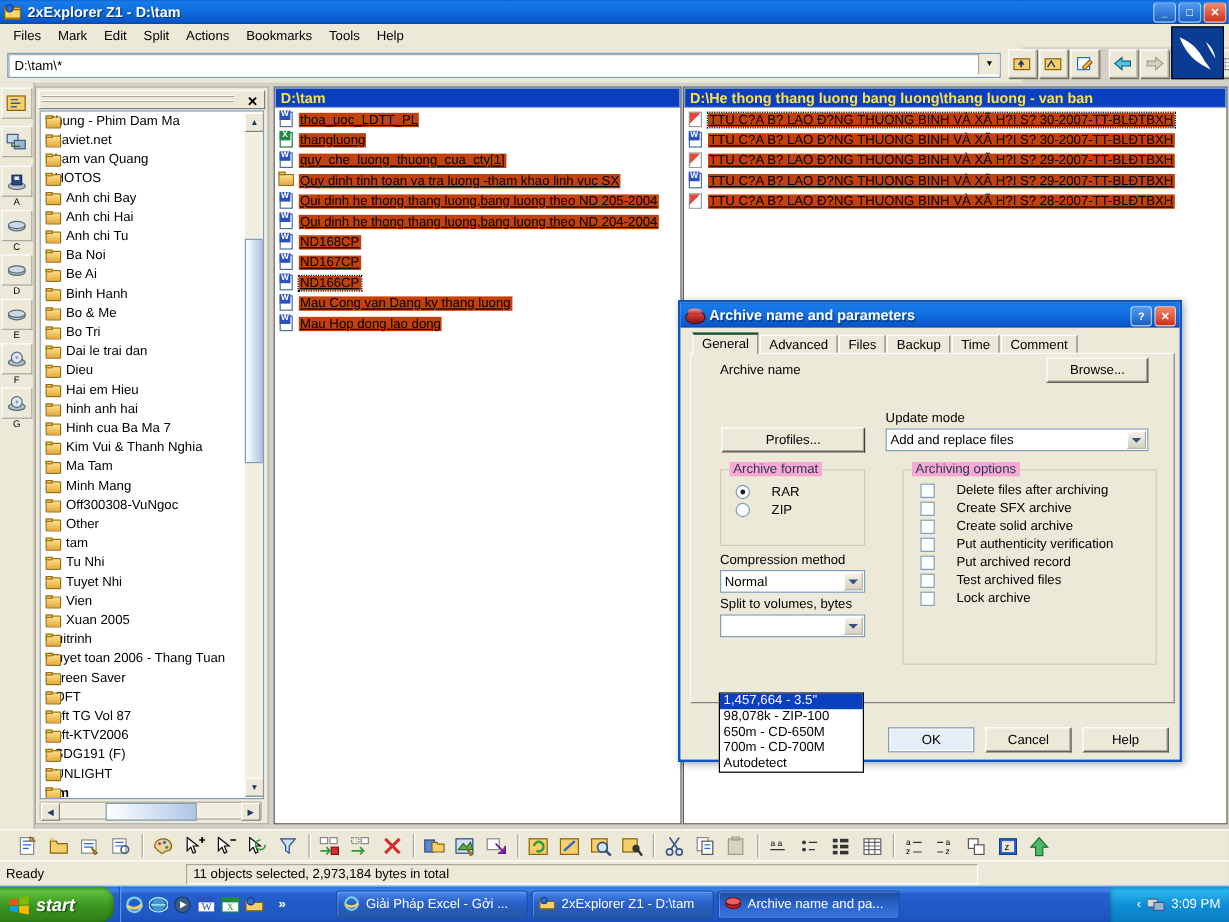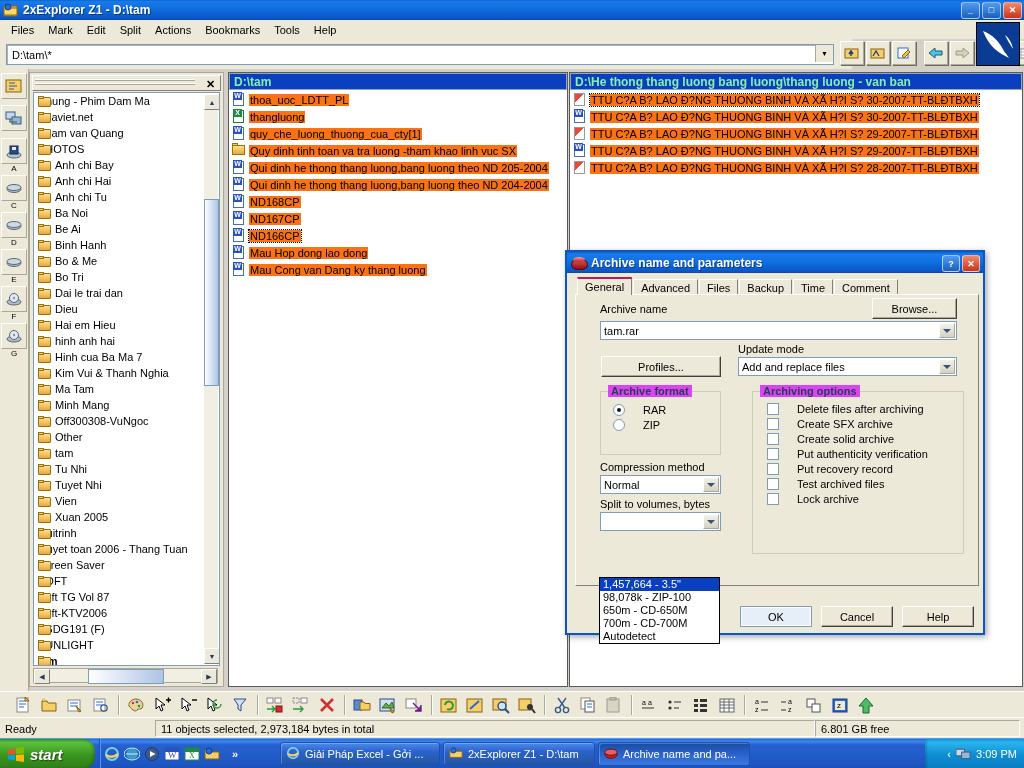--- a/index.html
+++ b/index.html
@@ -136,27 +136,27 @@
   .sb-arrow{
     width:14px;height:14px;background:#ece9d8;border:1px solid #fff;
     border-right-color:#808080;border-bottom-color:#808080;
     display:flex;align-items:center;justify-content:center;font-size:7px;color:#1b3a6b;
   }
   .sb-thumb{background:linear-gradient(90deg,#fff,#dfe8f5 40%,#adc4e4);border:1px solid #7f9db9;}
 
   
   .fpanel{position:absolute;top:3px;background:#fff;border:1px solid #5a5a5a;}
   .fpanel-head{
-    height:17px;background:#0a3fc0;color:#86efac;font-weight:bold;font-size:12px;
+    height:17px;background:#0a3fc0;color:#fde047;font-weight:bold;font-size:12px;
     display:flex;align-items:center;padding-left:4px;white-space:nowrap;overflow:hidden;
     border:1px solid #8fa6c8;box-sizing:border-box;
   }
   .fpanel-body{position:absolute;left:1px;right:1px;top:18px;bottom:1px;background:#fff;overflow:hidden;}
   .frow{height:17px;display:flex;align-items:center;padding-left:2px;white-space:nowrap;font-size:11px;color:#000;}
-  .frow .lbl{background:#f97316;padding:0 1px;}
+  .frow .lbl{background:#c2410c;padding:0 1px;text-decoration:underline;}
   .frow.focus .lbl{outline:1px dotted #000;}
   .ficon{width:14px;height:15px;margin-right:3px;flex:0 0 auto;position:relative;}
   
   .ic-doc:before{content:"";position:absolute;left:1px;top:1px;width:11px;height:13px;background:#fff;border:1px solid #4a6fa5;box-sizing:border-box;}
   .ic-doc:after{content:"W";position:absolute;left:1px;top:0px;width:9px;height:8px;font-size:7px;font-weight:bold;color:#fff;background:#2a52be;text-align:center;line-height:8px;}
   
   .ic-xls:before{content:"";position:absolute;left:1px;top:1px;width:11px;height:13px;background:#fff;border:1px solid #1a7a3a;box-sizing:border-box;}
   .ic-xls:after{content:"X";position:absolute;left:1px;top:0px;width:9px;height:8px;font-size:7px;font-weight:bold;color:#fff;background:#1e8a44;text-align:center;line-height:8px;}
   
   .ic-pdf:before{content:"";position:absolute;left:1px;top:1px;width:11px;height:13px;background:#fff;border:1px solid #999;box-sizing:border-box;}
@@ -191,21 +191,21 @@
     background:linear-gradient(180deg,#4f9bf0,#1a5fc0);}
   .dlg-b.close{background:linear-gradient(180deg,#f08a70,#c8321a);}
 
   .tabstrip{position:absolute;left:10px;top:25px;display:flex;align-items:flex-end;height:18px;}
   .tab{
     height:16px;padding:0 7px;background:#ece9d8;
     border:1px solid #fff;border-right-color:#808080;border-bottom:0;
     display:flex;align-items:center;font-size:11px;color:#000;margin-right:1px;
     box-sizing:border-box;
   }
-  .tab.active{height:18px;border-top:2px solid #be185d;background:#ece9d8;font-weight:normal;z-index:3;position:relative;}
+  .tab.active{height:18px;border-top:2px solid #14532d;background:#ece9d8;font-weight:normal;z-index:3;position:relative;}
 
   .tabbody{
     position:absolute;left:8px;top:42px;width:404px;height:292px;
     background:#ece9d8;border:1px solid #fff;border-right-color:#808080;border-bottom-color:#808080;
     box-sizing:border-box;
   }
   .lbl{font-size:11px;color:#000;}
   .combo{
     background:#fff;border:1px solid #7f9db9;height:19px;box-sizing:border-box;
     display:flex;align-items:center;padding-left:3px;font-size:11px;position:relative;
@@ -220,21 +220,21 @@
   .btn{
     background:#ece9d8;border:1px solid #fff;border-right-color:#404040;border-bottom-color:#404040;
     box-shadow:inset -1px -1px 0 #aca899;
     display:flex;align-items:center;justify-content:center;font-size:11px;color:#000;box-sizing:border-box;
   }
   .btn.default{border:1px solid #7f9db9;box-shadow:inset 0 0 0 1px #fff;background:#e6eef8;}
   .group{
     position:absolute;border:1px solid #d0ccbc;box-sizing:border-box;
   }
   .group > .gtitle{
-    position:absolute;left:7px;top:-7px;background:#d946ef;padding:0 3px;font-size:11px;color:#2a3a5a;font-weight:bold;
+    position:absolute;left:7px;top:-7px;background:#f9a8d4;padding:0 3px;font-size:11px;color:#2a3a5a;
   }
   .radio{width:12px;height:12px;border-radius:50%;background:#fff;border:1px solid #7f9db9;
     box-sizing:border-box;position:relative;flex:0 0 auto;}
   .radio.on:after{content:"";position:absolute;left:3px;top:3px;width:4px;height:4px;border-radius:50%;background:#1a1a1a;}
   .check{width:12px;height:12px;background:#fff;border:1px solid #7f9db9;box-sizing:border-box;flex:0 0 auto;}
   .optrow{display:flex;align-items:center;gap:18px;font-size:11px;margin-bottom:3px;}
 
   .droplist{
     position:absolute;background:#fff;border:1px solid #000;box-sizing:border-box;z-index:40;
   }
@@ -665,25 +665,25 @@
             <div class="frow">
               <span class="ficon ic-doc"></span>
               <span class="lbl">ND167CP</span>
             </div>
             <div class="frow focus">
               <span class="ficon ic-doc"></span>
               <span class="lbl">ND166CP</span>
             </div>
             <div class="frow">
               <span class="ficon ic-doc"></span>
+              <span class="lbl">Mau Cong van Dang ky thang luong</span>
+            </div>
+            <div class="frow">
+              <span class="ficon ic-doc"></span>
               <span class="lbl">Mau Hop dong lao dong</span>
-            </div>
-            <div class="frow">
-              <span class="ficon ic-doc"></span>
-              <span class="lbl">Mau Cong van Dang ky thang luong</span>
             </div>
           </div>
       </div>
     </div>
 
     <div class="fpanel" style="left:569px;width:452px;height:613px;">
       <div class="fpanel-head">D:\He thong thang luong bang luong\thang luong - van ban</div>
       <div class="fpanel-body">
         <div id="right-list">
             <div class="frow focus">
@@ -727,26 +727,20 @@
         <div class="tab">Backup</div>
         <div class="tab">Time</div>
         <div class="tab">Comment</div>
       </div>
 
       <div class="tabbody">
 
         <div class="lbl" style="position:absolute;left:24px;top:8px;">Archive name</div>
         <div class="btn" style="position:absolute;left:296px;top:3px;width:85px;height:21px;">Browse...</div>
 
-        <div class="combo" style="position:absolute;left:24px;top:26px;width:357px;">
-          <span>tam.rar</span>
-          <span class="arrow">
-              <i class="chev"></i>
-            </span>
-        </div>
 
         <div class="btn" style="position:absolute;left:25px;top:61px;width:120px;height:21px;">Profiles...</div>
 
         <div class="lbl" style="position:absolute;left:162px;top:48px;">Update mode</div>
         <div class="combo" style="position:absolute;left:162px;top:62px;width:219px;">
           <span>Add and replace files</span>
           <span class="arrow">
               <i class="chev"></i>
             </span>
         </div>
@@ -793,21 +787,21 @@
               <div class="optrow">
                 <span class="check"></span>
                 <span>Create solid archive</span>
               </div>
               <div class="optrow">
                 <span class="check"></span>
                 <span>Put authenticity verification</span>
               </div>
               <div class="optrow">
                 <span class="check"></span>
-                <span>Put recovery record</span>
+                <span>Put archived record</span>
               </div>
               <div class="optrow">
                 <span class="check"></span>
                 <span>Test archived files</span>
               </div>
               <div class="optrow">
                 <span class="check"></span>
                 <span>Lock archive</span>
               </div>
             </div>
@@ -1044,21 +1038,20 @@
     <div class="bbtn">
       <svg width="18" height="17" viewBox="0 0 18 17">
           <path d="M9 1 L16 9 L12 9 L12 16 L6 16 L6 9 L2 9 Z" fill="#4cba6a" stroke="#1a6a2a"></path>
         </svg>
     </div>
   </div>
 
   <div class="statusbar">
     <div class="st-cell" style="width:155px;">Ready</div>
     <div class="st-cell st-sunken" style="width:660px;">11 objects selected, 2,973,184 bytes in total</div>
-    <div class="st-cell st-sunken" style="width:205px;">6.801 GB free</div>
   </div>
 
   <div class="taskbar">
     <div class="startbtn">
       <div class="flag">
         <svg width="18" height="17" viewBox="0 0 18 17">
           <path d="M1 4 L8 2.5 L8 8 L1 8.6 Z" fill="#f25022"></path>
           <path d="M9 2.2 L17 0.5 L17 7.6 L9 8 Z" fill="#7fba00"></path>
           <path d="M1 9.4 L8 9 L8 14.5 L1 13 Z" fill="#00a4ef"></path>
           <path d="M9 9 L17 8.6 L17 16 L9 14.7 Z" fill="#ffb900"></path>

